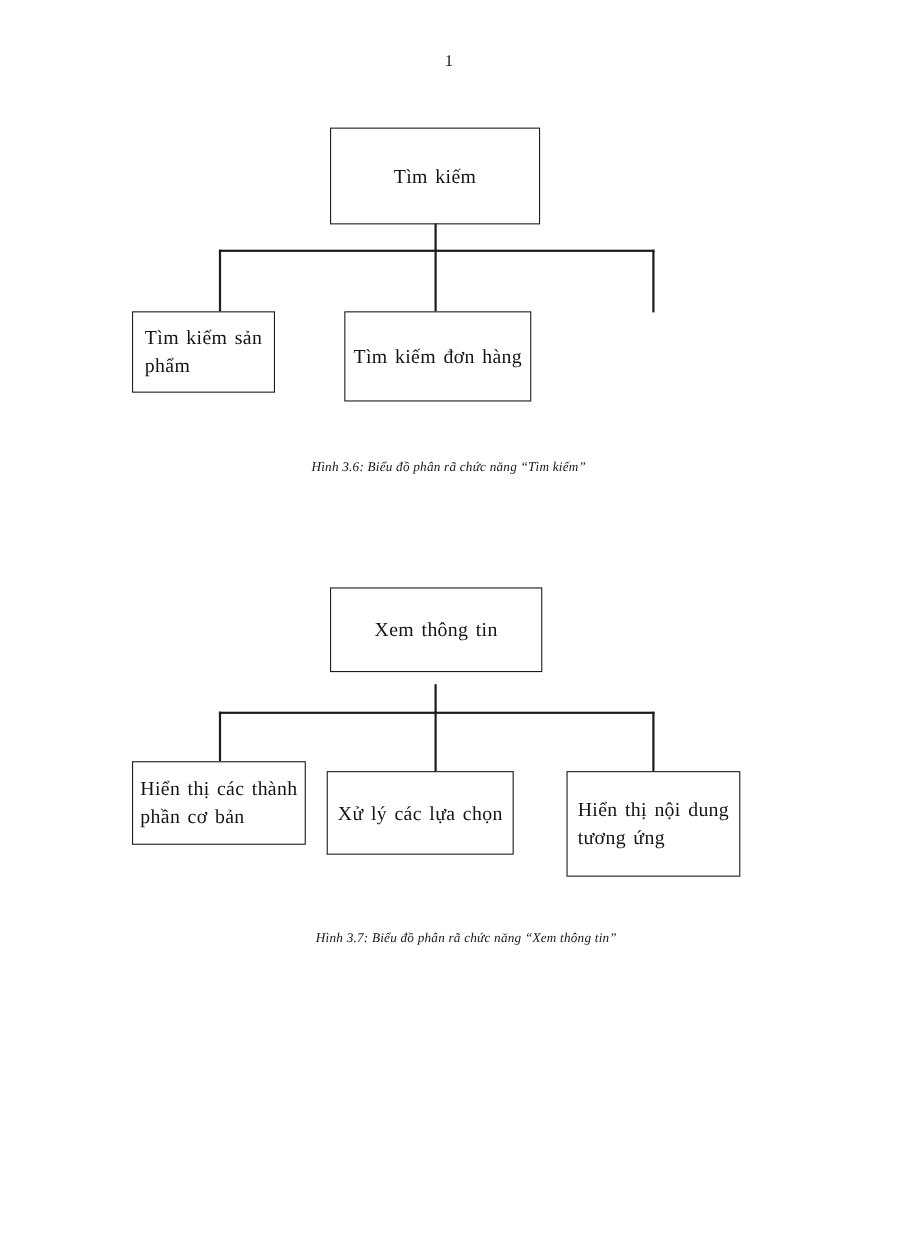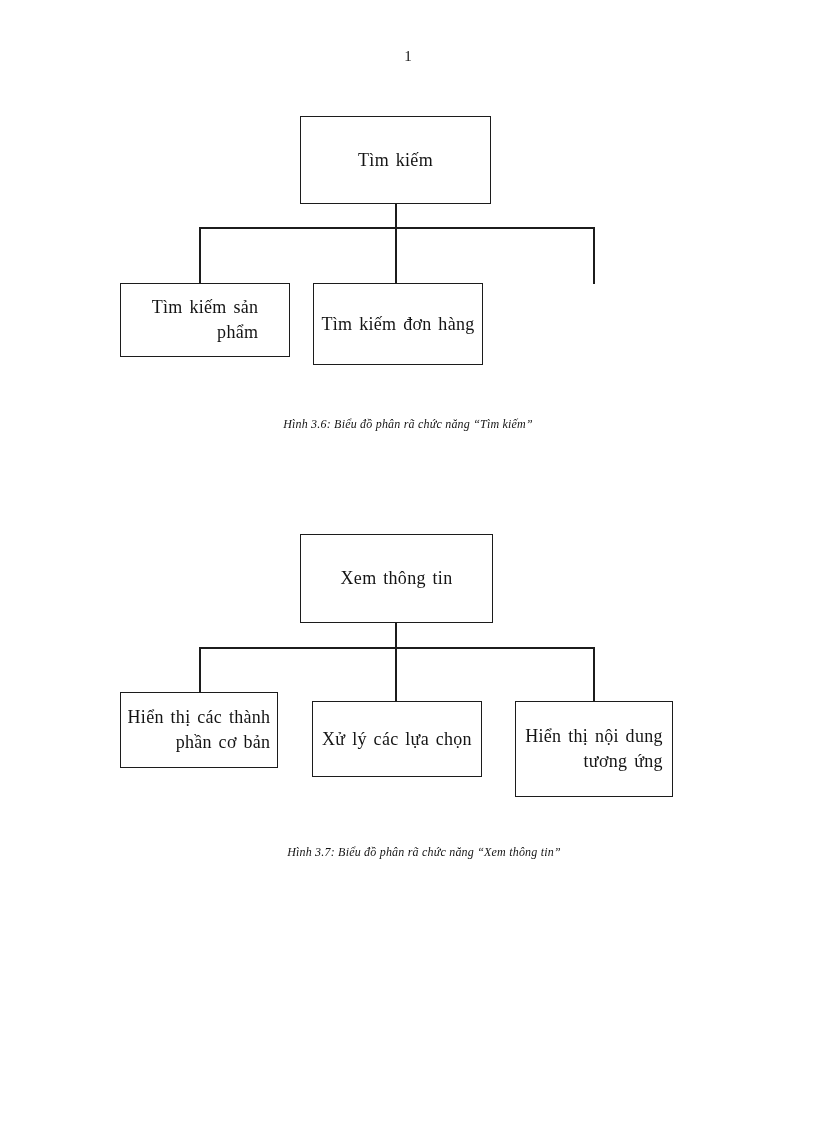--- a/index.html
+++ b/index.html
@@ -19,53 +19,53 @@
     text-align: center;
     font-size: 15px;
   }
   .node {
     position: absolute;
     border: 1.5px solid #1c1c1c;
     background: #ffffff;
     display: flex;
     align-items: center;
     justify-content: center;
-    text-align: right;
+    text-align: left;
     font-size: 18px;
     line-height: 1.38;
     letter-spacing: 0.3px;
     word-spacing: 2px;
     white-space: pre-line;
     box-sizing: border-box;
     padding: 18px 4px;
   }
   .line { position: absolute; background: #1c1c1c; }
   .v { width: 1.5px; }
   .h { height: 1.5px; }
 
   
   .r1  { left: 300px; top: 116px; width: 191px; height: 88px; }
   .s1  { left: 395px; top: 203px; height: 25px; }
   .h1  { left: 199px; top: 227px; width: 396px; }
   .d1a { left: 199px; top: 227px; height: 57px; }
   .d1b { left: 395px; top: 227px; height: 57px; }
   .d1c { left: 593px; top: 227px; height: 57px; }
-  .c1a { left: 120px; top: 283px; width: 170px; height: 74px; }
+  .c1a { left: 120px; top: 283px; width: 130px; height: 74px; }
   .c1b { left: 313px; top: 283px; width: 170px; height: 82px; }
   .c1c { left: 515px; top: 283px; width: 158px; height: 74px; }
 
   
-  .r2  { left: 300px; top: 534px; width: 193px; height: 89px; }
+  .r2  { left: 300px; top: 534px; width: 193px; height: 77px; }
   .s2  { left: 395px; top: 622px; height: 26px; }
   .h2  { left: 199px; top: 647px; width: 396px; }
   .d2a { left: 199px; top: 647px; height: 55px; }
   .d2b { left: 395px; top: 647px; height: 55px; }
   .d2c { left: 593px; top: 647px; height: 55px; }
   .c2a { left: 120px; top: 692px; width: 158px; height: 76px; }
-  .c2b { left: 312px; top: 701px; width: 170px; height: 76px; }
+  .c2b { left: 297px; top: 701px; width: 170px; height: 76px; }
   .c2c { left: 515px; top: 701px; width: 158px; height: 96px; }
 
   .caption {
     position: absolute;
     left: 0;
     width: 100%;
     text-align: center;
     font-style: italic;
     font-size: 12px;
     letter-spacing: 0.2px;

